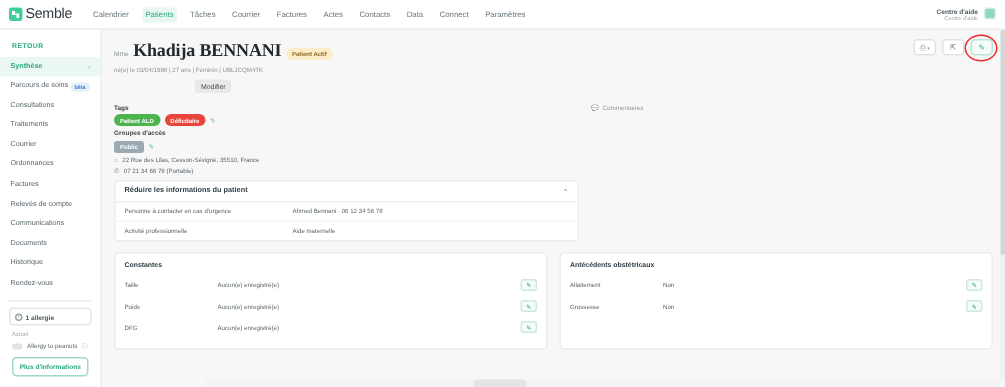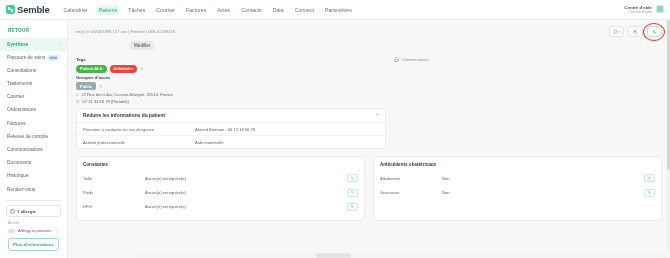--- a/index.html
+++ b/index.html
@@ -29,21 +29,21 @@
   .logo-mark {
     width: 9px; height: 9px; border-radius: 2px;
     background: #3ecf9a; position: relative;
     display: flex; align-items: center; justify-content: center;
   }
   .logo-mark::before {
     content: ""; width: 5px; height: 5px;
     background: #ffffff;
     clip-path: polygon(0 0,40% 0,40% 40%,100% 40%,100% 100%,60% 100%,60% 60%,0 60%);
   }
-  .logo-text { font-size: 9.5px; font-weight: 700; color: #2f3b42; letter-spacing: -0.2px; }
+  .logo-text { font-size: 9.5px; font-weight: 400; color: #2f3b42; letter-spacing: -0.2px; }
   .mainnav { display: flex; align-items: center; gap: 7px; }
   .nav-item {
     font-size: 5.2px; color: #6a757c; padding: 2px 2px;
     border-radius: 2px; white-space: nowrap; cursor: pointer;
   }
   .nav-item.active { color: #2aa87c; background: #e8f7f1; }
   .topbar-right {
     margin-left: auto; display: flex; align-items: center; gap: 4px;
   }
   .help-block { text-align: right; line-height: 1.15; }
@@ -328,20 +328,25 @@
           <span class="allergy-info">ⓘ</span>
         </div>
         <div class="plus-btn">Plus d'informations</div>
       </div>
     </div>
 
     <div class="main">
 
       <div class="patient-head">
         <div class="ph-left">
+          <div class="name-row">
+            <span class="mme">Mme</span>
+            <span class="pname">Khadija BENNANI</span>
+            <span class="status-pill">Patient Actif</span>
+          </div>
           <div class="meta-line">né(e) le 03/04/1998  |  27 ans  |  Féminin  |  UBLJCQM4TK</div>
         </div>
         <div class="ph-right">
           <div class="icon-btn">
             <span class="ico-glyph">⎙</span>
             <span class="caret">▾</span>
           </div>
           <div class="icon-btn">
             <span class="ico-glyph">⇱</span>
           </div>

